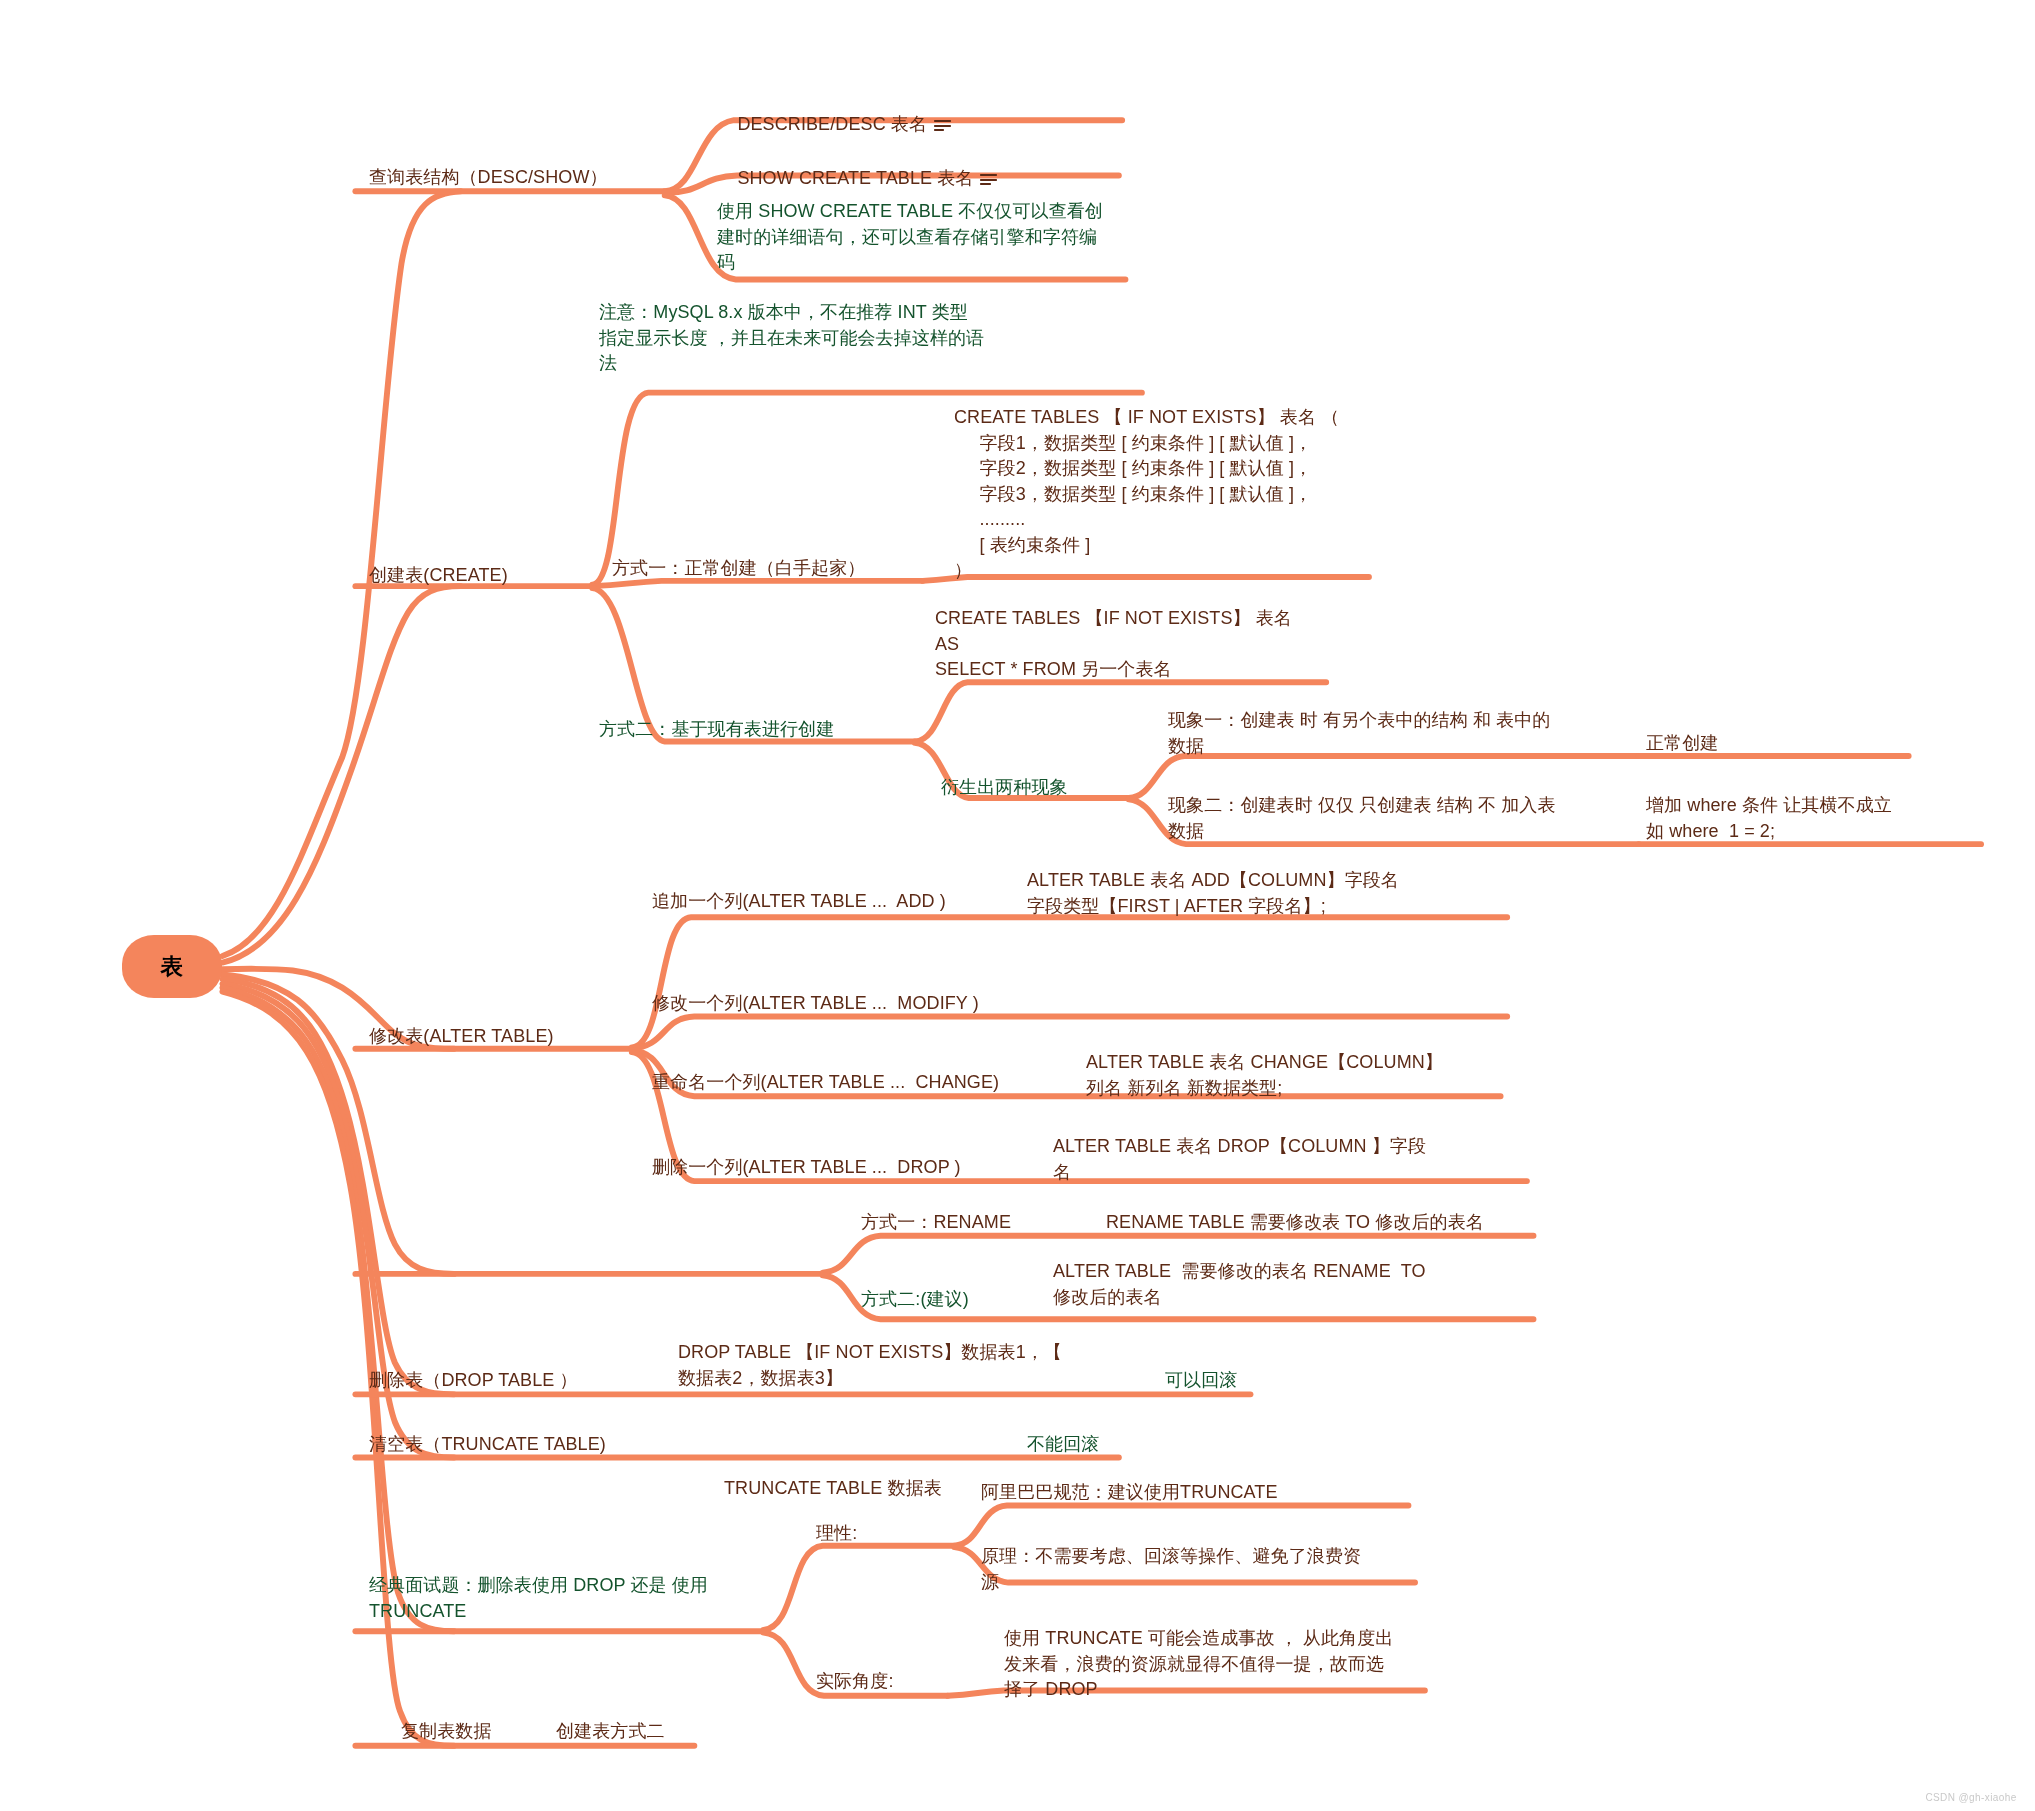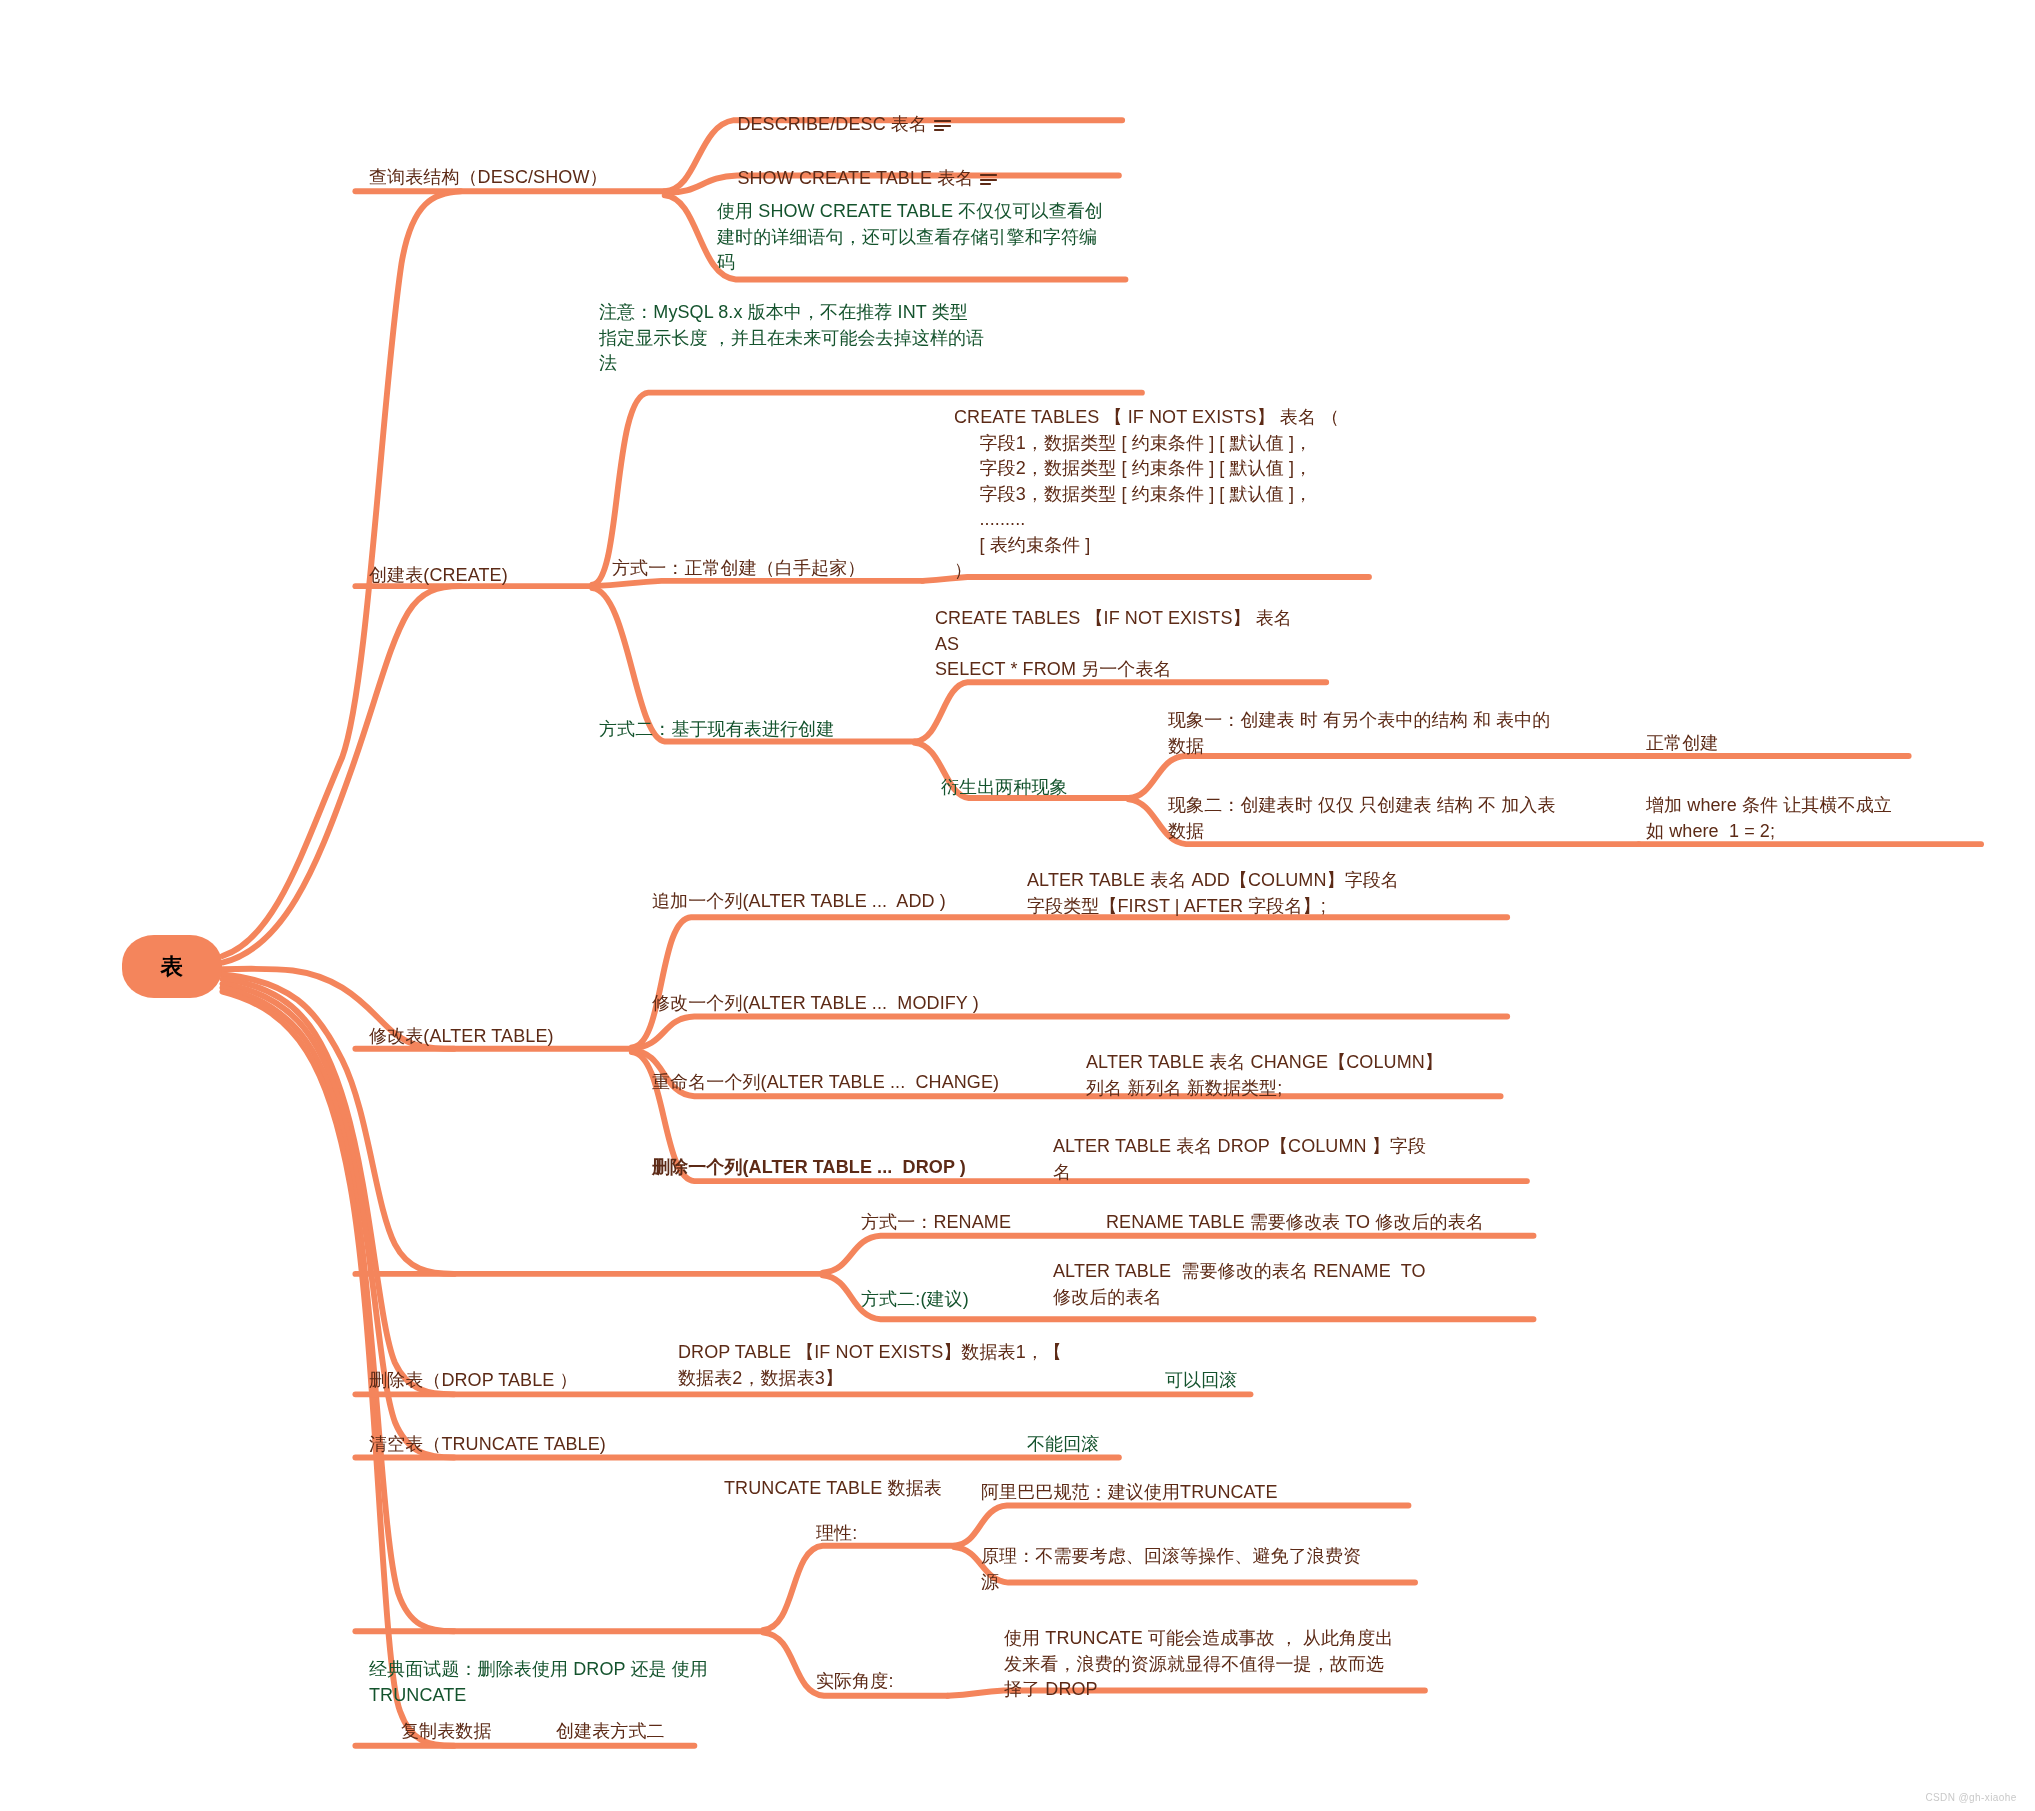--- a/index.html
+++ b/index.html
@@ -224,21 +224,21 @@
 字段类型【FIRST | AFTER 字段名】;</div>
 
   <div class="node dark" style="left:652px; top:991px; width:375px;">修改一个列(ALTER TABLE ...  MODIFY )</div>
 
 
   <div class="node dark" style="left:652px; top:1070px; width:388px;">重命名一个列(ALTER TABLE ...  CHANGE)</div>
 
   <div class="node dark" style="left:1086px; top:1050px; width:408px;">ALTER TABLE 表名 CHANGE【COLUMN】
 列名 新列名 新数据类型;</div>
 
-  <div class="node dark" style="left:652px; top:1155px; width:369px;font-weight:bold;">删除一个列(ALTER TABLE ...  DROP )</div>
+  <div class="node dark" style="left:652px; top:1155px; width:369px;">删除一个列(ALTER TABLE ...  DROP )</div>
 
   <div class="node dark" style="left:1053px; top:1134px; width:421px;">ALTER TABLE 表名 DROP【COLUMN 】字段
 名</div>
 
 
   <div class="node dark" style="left:861px; top:1210px; width:197px;">方式一：RENAME</div>
 
   <div class="node dark" style="left:1106px; top:1210px; width:448px;">RENAME TABLE 需要修改表 TO 修改后的表名</div>
 
   <div class="node red" style="left:861px; top:1287px; width:171px;">方式二:(建议)</div>
@@ -252,21 +252,21 @@
 数据表2，数据表3】</div>
 
   <div class="node red" style="left:1165px; top:1368px; width:145px;">可以回滚</div>
 
   <div class="node dark" style="left:369px; top:1432px; width:303px;">清空表（TRUNCATE TABLE)</div>
 
   <div class="node dark" style="left:724px; top:1476px; width:296px;">TRUNCATE TABLE 数据表</div>
 
   <div class="node red" style="left:1027px; top:1432px; width:145px;">不能回滚</div>
 
-  <div class="node red" style="left:369px; top:1657px; width:408px;">经典面试题：删除表使用 DROP 还是 使用
+  <div class="node red" style="left:369px; top:1573px; width:408px;">经典面试题：删除表使用 DROP 还是 使用
 TRUNCATE</div>
 
   <div class="node dark" style="left:816px; top:1521px; width:132px;">理性:</div>
 
   <div class="node dark" style="left:981px; top:1480px; width:408px;">阿里巴巴规范：建议使用TRUNCATE</div>
 
   <div class="node dark" style="left:981px; top:1544px; width:415px;">原理：不需要考虑、回滚等操作、避免了浪费资
 源</div>
 
   <div class="node dark" style="left:816px; top:1669px; width:151px;">实际角度:</div>

